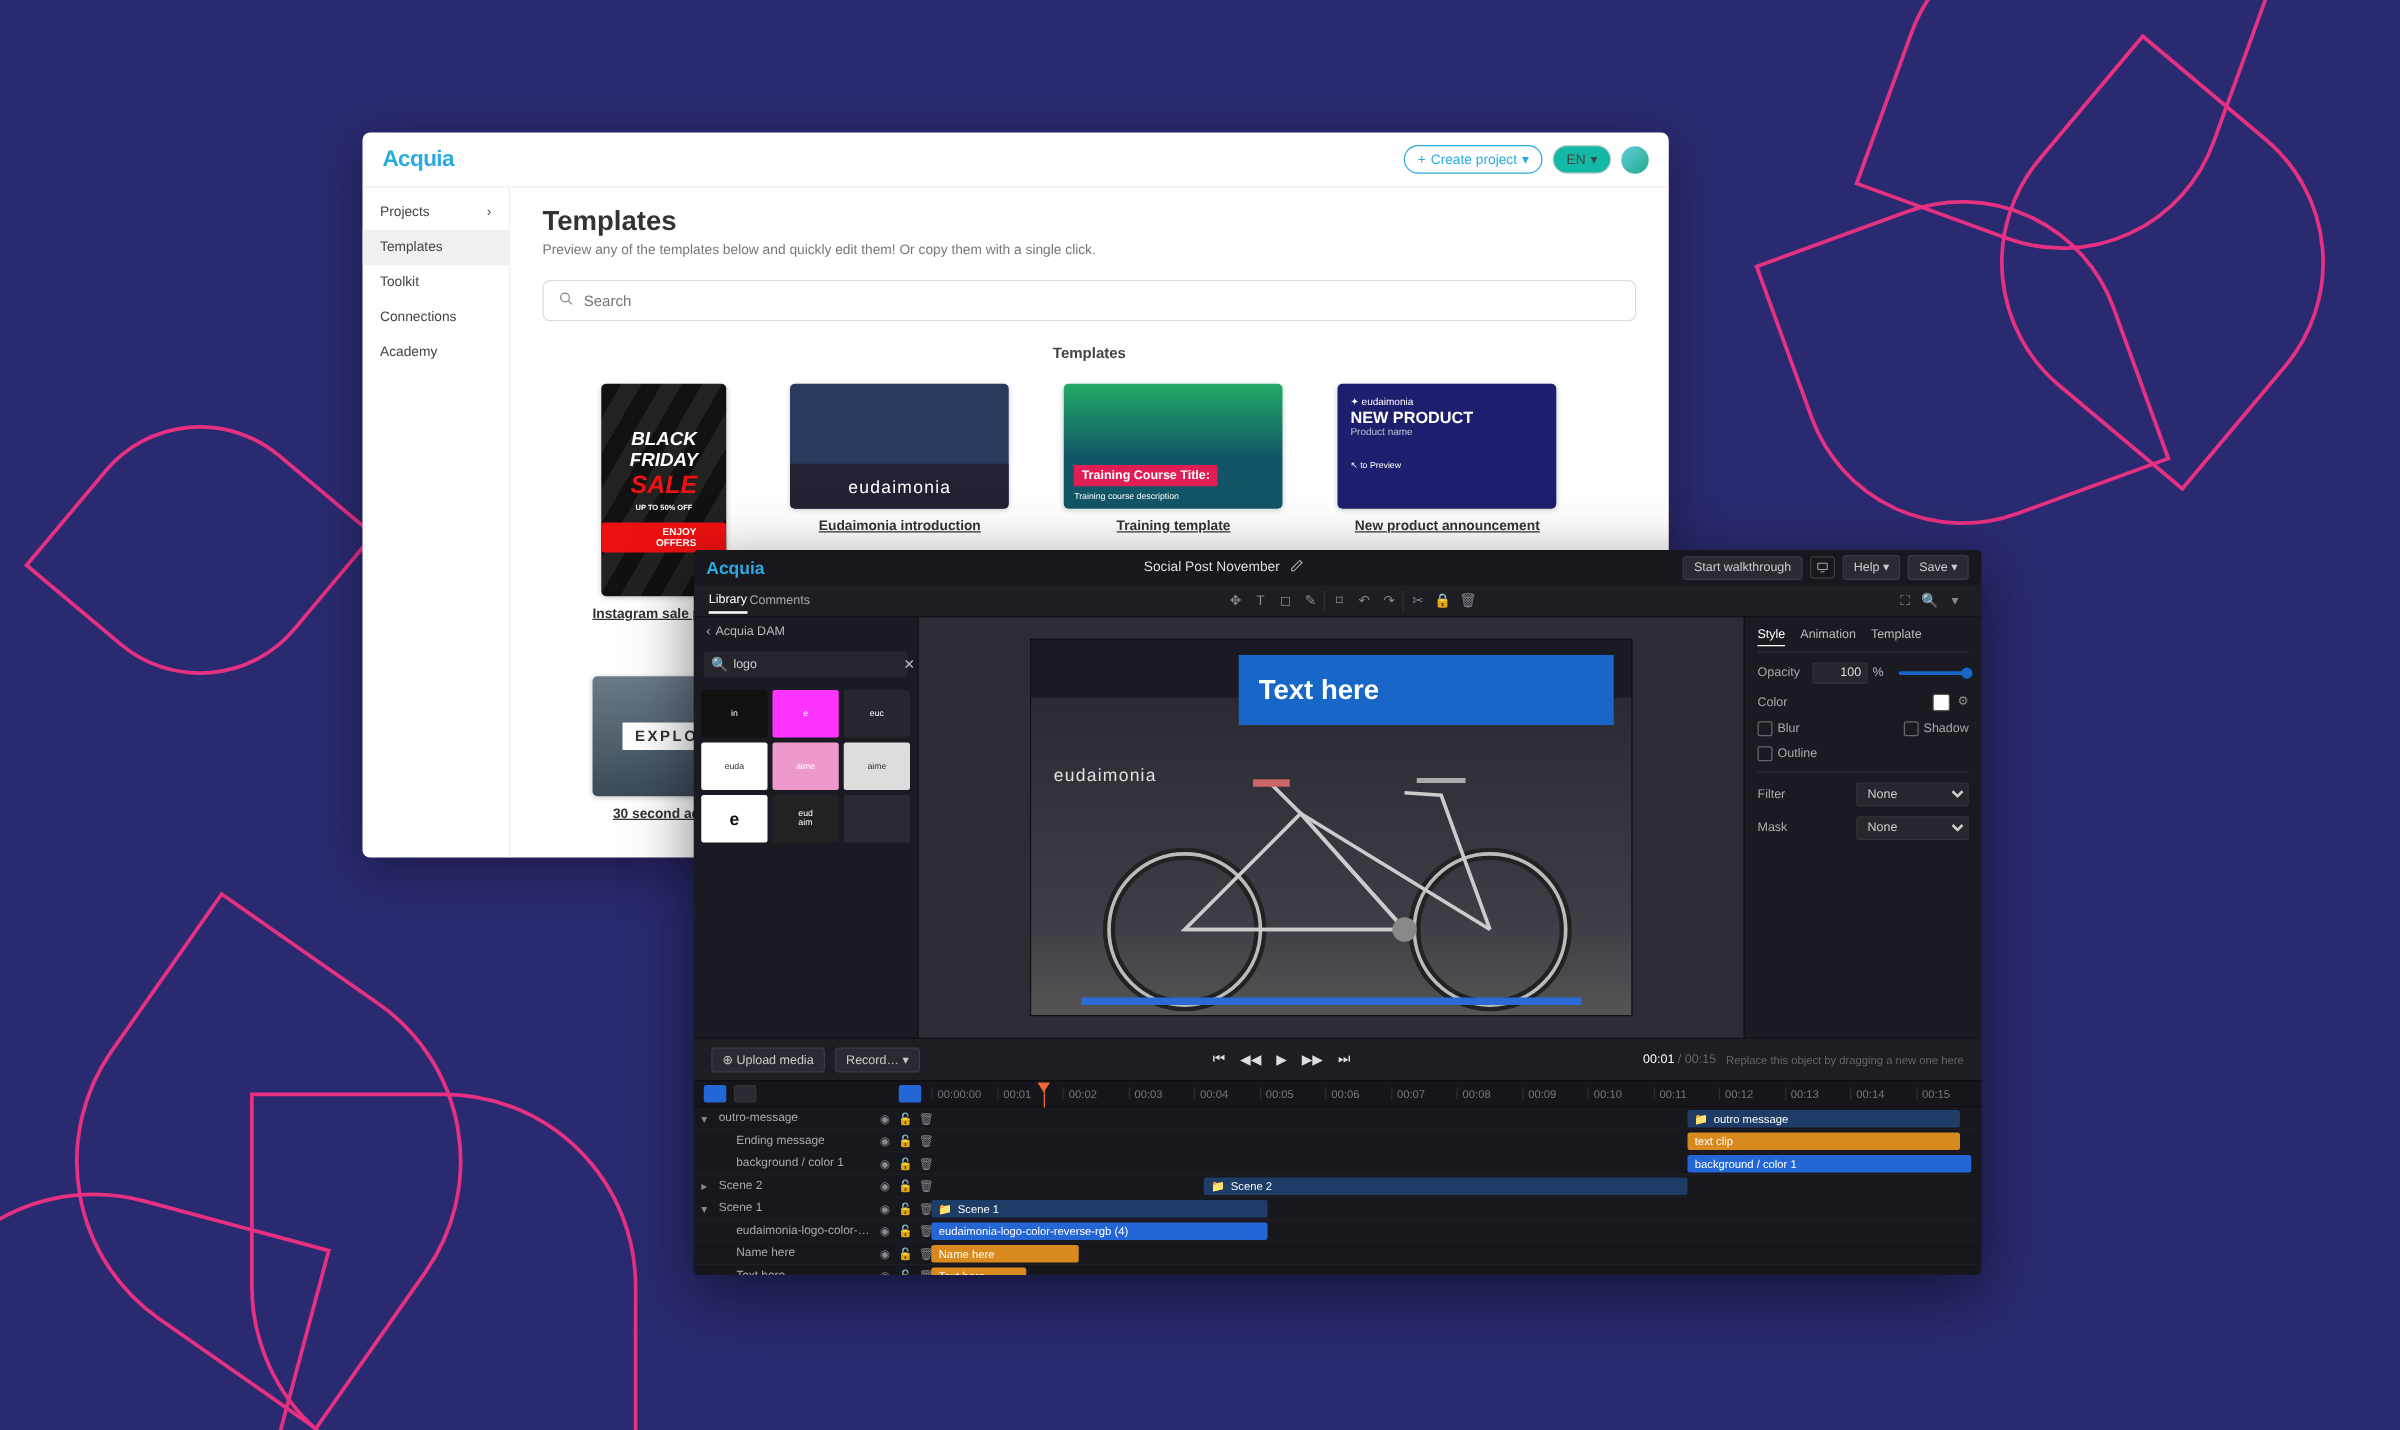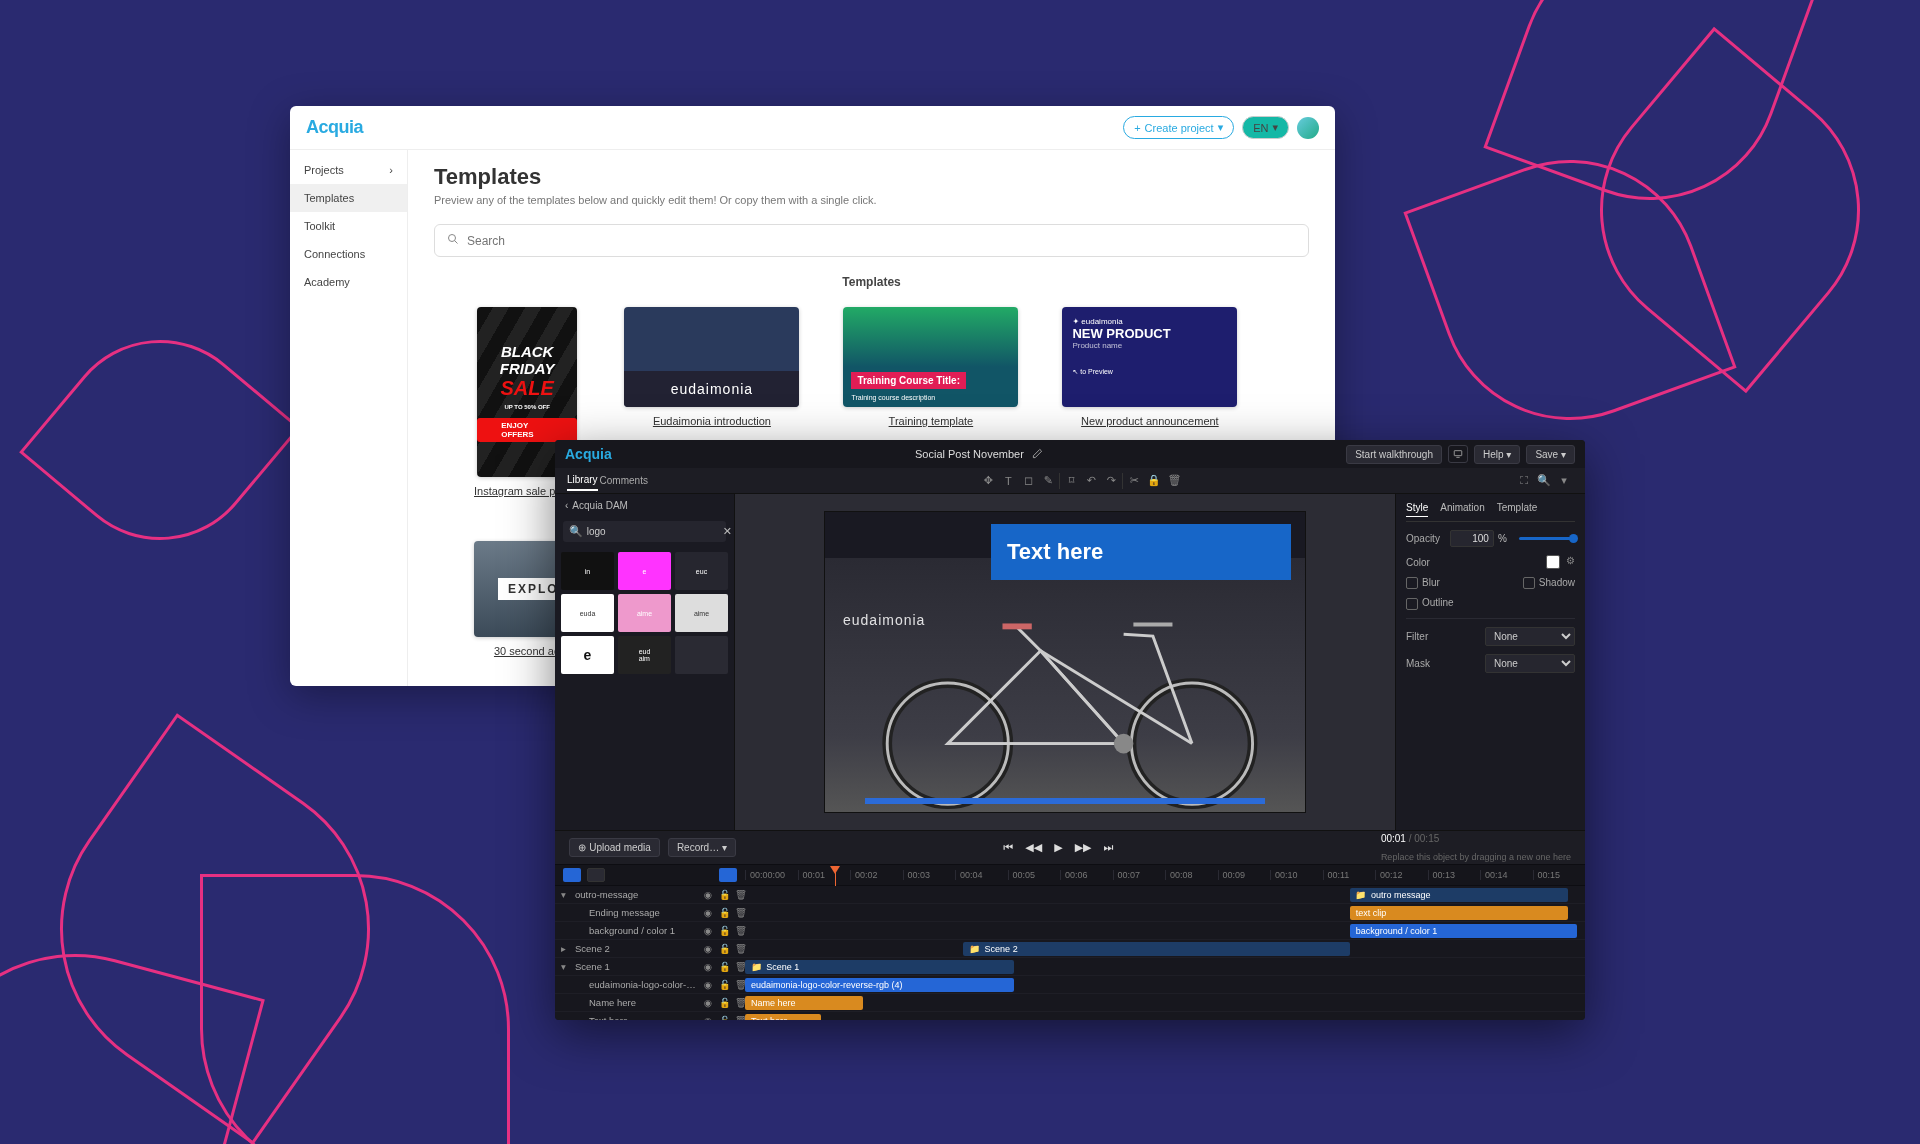--- a/index.html
+++ b/index.html
@@ -29,26 +29,26 @@
   .side-item.active { background:#f0f0f0;}
   .winA-main { flex:1; padding:14px 26px; overflow:auto;}
   .page-title { font-size:22px; font-weight:700; margin-bottom:4px;}
   .page-sub { font-size:11px; color:#777; margin-bottom:18px;}
   .search-wrap { border:1px solid #ddd; border-radius:6px; padding:8px 12px; display:flex; gap:8px; align-items:center; color:#888; margin-bottom:18px;}
   .search-wrap input { border:none; outline:none; flex:1; font-size:12px;}
   .section-label { text-align:center; font-size:12px; font-weight:600; color:#444; margin:6px 0 18px;}
   .tmpl-grid { display:flex; gap:44px; flex-wrap:wrap; padding-left:40px;}
   .tmpl-card { display:flex; flex-direction:column; align-items:center; gap:8px;}
   .tmpl-thumb { border-radius:4px; background:#222; position:relative; overflow:hidden; box-shadow:0 1px 4px rgba(0,0,0,.2);}
-  .tmpl-title { font-size:11px; font-weight:400; text-decoration:underline;}
+  .tmpl-title { font-size:11px; font-weight:700; text-decoration:underline;}
 
   
   .th-bf { width:100px; height:170px; background:repeating-linear-gradient(120deg,#111 0 14px,#222 14px 28px); color:#fff; display:flex; flex-direction:column; align-items:center; justify-content:center; font-weight:800; font-style:italic;}
   .th-bf .sale { color:#e11; font-size:20px;}
-  .th-bf .cta { background:#e11; color:#fff; font-size:8px; padding:3px 24px; border-radius:3px; margin-top:8px; font-style:normal;}
+  .th-bf .cta { background:#e11; color:#fff; font-size:8px; padding:3px 24px; border-radius:3px; margin-top:8px; font-style:normal;text-align:right;}
   .th-euda { width:175px; height:100px; background:#2a3a5c; display:flex; align-items:flex-end;}
   .th-euda .bar { background:#223; width:100%; text-align:center; color:#fff; font-size:14px; padding:10px 0; letter-spacing:1px;}
   .th-train { width:175px; height:100px; background:linear-gradient(180deg,#2a6 0,#156 60%); position:relative; color:#fff;}
   .th-train .ttl { position:absolute; left:8px; bottom:18px; background:#e11d55; padding:3px 6px; font-size:10px; font-weight:700;}
   .th-train .sub { position:absolute; left:8px; bottom:6px; font-size:7px;}
   .th-prod { width:175px; height:100px; background:#1e1e6e; color:#fff; padding:10px; font-size:8px;}
   .th-prod .big { font-size:13px; font-weight:800;}
   .th-exp { width:150px; height:96px; background:linear-gradient(180deg,#6b7a88,#3b4a58); display:flex; align-items:center; justify-content:center;}
   .th-exp span { background:#fff; color:#333; padding:4px 10px; font-size:12px; letter-spacing:2px; font-weight:700;}
 
@@ -93,21 +93,21 @@
   .num-in { width:44px; background:#26262f; color:#ddd; border:1px solid #333; border-radius:2px; padding:2px 4px; font-size:10px; text-align:right;}
   .swatch { width:14px; height:14px; background:#fff; border:1px solid #555; border-radius:2px;}
   .chk { width:12px; height:12px; border:1px solid #666; border-radius:2px; display:inline-block; margin-right:4px; vertical-align:middle;}
   .sel { background:#26262f; color:#ccc; border:1px solid #333; border-radius:2px; padding:2px 4px; font-size:10px; width:90px;}
   .slider { flex:1; margin-left:8px; height:3px; background:#1766c8; border-radius:2px; position:relative;}
   .slider::after{content:"";position:absolute;right:-3px;top:-3px;width:9px;height:9px;border-radius:50%;background:#1766c8;}
 
   .wb-transport { height:34px; display:flex; align-items:center; padding:0 14px; gap:10px; border-top:1px solid #111;}
   .wb-transport .l { display:flex; gap:8px;}
   .wb-transport .c { flex:1; display:flex; justify-content:center; gap:12px; color:#ddd;}
-  .wb-transport .r { display:flex; gap:8px; align-items:flex-start;flex-direction:column;}
+  .wb-transport .r { display:flex; gap:8px; align-items:flex-end;}
   .tc { color:#fff; font-size:10px;}
   .tc .dim { color:#666;}
   .hint { color:#666; font-size:9px;}
 
   .wb-tl-head { height:22px; display:flex; align-items:center; background:#15151b; border-top:1px solid #0d0d12; border-bottom:1px solid #0d0d12; font-size:9px; color:#777;}
   .tl-left { width:190px; display:flex; gap:6px; padding:0 8px; align-items:center;}
   .tog { width:18px; height:14px; background:#2566d6; border-radius:2px;}
   .tog.off { background:#2a2a33; border:1px solid #333;}
   .tl-ruler { flex:1; display:flex; position:relative;}
   .tick { flex:1; border-left:1px solid #2a2a33; padding-left:4px;}

